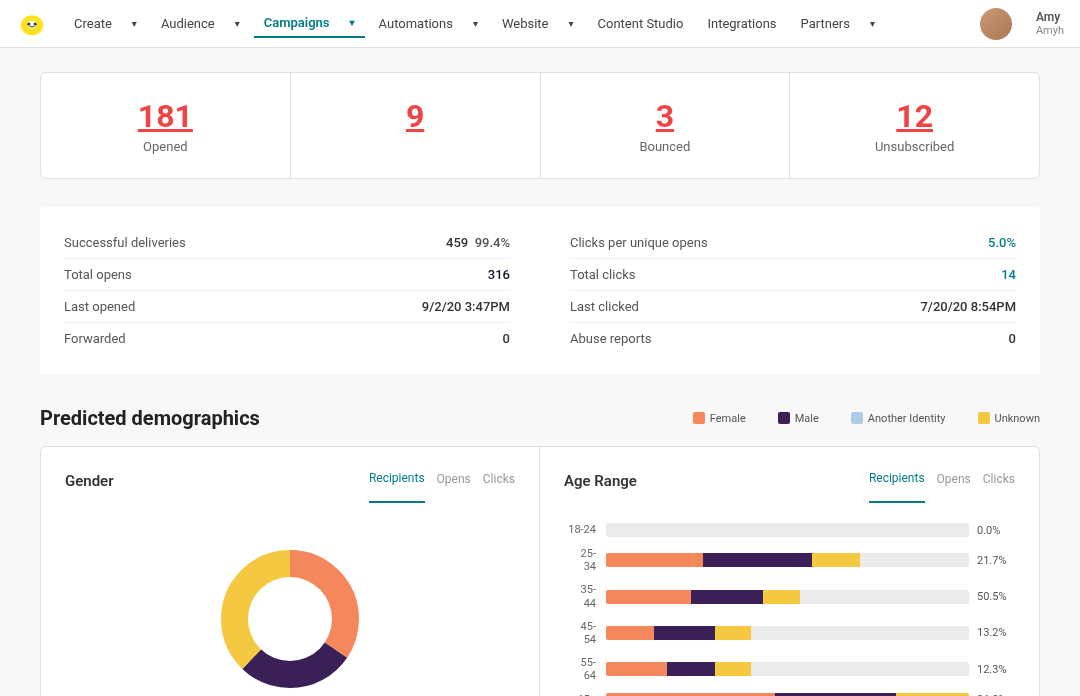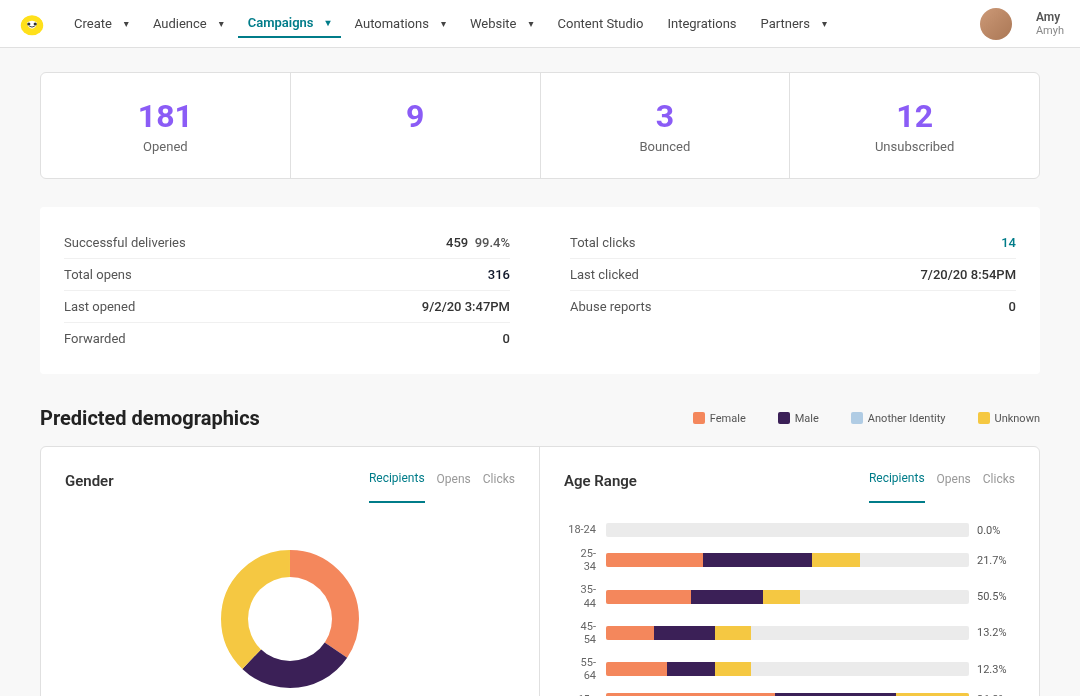--- a/index.html
+++ b/index.html
@@ -1,34 +1,34 @@
 <!DOCTYPE html>
 <html><head>
   <meta charset="utf-8">
   <style>
     * { box-sizing: border-box; margin: 0; padding: 0; }
     body { font-family: -apple-system, BlinkMacSystemFont, 'Segoe UI', Roboto, sans-serif; background: #f8f8f8; color: #333; font-size: 14px; }
 
     
     .nav { display: flex; align-items: center; background: #fff; border-bottom: 1px solid #e0e0e0; padding: 0 16px; height: 48px; gap: 4px; }
     .nav-logo { width: 32px; height: 32px; margin-right: 12px; }
-    .nav-item { padding: 6px 10px; font-size: 13px; color: #444; cursor: pointer; display: flex; align-items: center; gap: 12px; border-radius: 4px; }
+    .nav-item { padding: 6px 10px; font-size: 13px; color: #444; cursor: pointer; display: flex; align-items: center; gap: 20px; border-radius: 4px; }
     .nav-item.active { color: #007c89; font-weight: 600; border-bottom: 2px solid #007c89; border-radius: 0; }
     .nav-item .chevron { font-size: 10px; }
     .nav-spacer { flex: 1; }
     .nav-user { display: flex; align-items: center; gap: 24px; font-size: 12px; color: #555; }
 
     
     .main { padding: 24px 40px; max-width: 1080px; margin: 0 auto; }
 
     
     .stats-row { display: flex; border: 1px solid #e0e0e0; border-radius: 6px; background: #fff; margin-bottom: 28px; overflow: hidden; }
     .stat-box { flex: 1; padding: 24px 16px; text-align: center; border-right: 1px solid #e0e0e0; }
     .stat-box:last-child { border-right: none; }
-    .stat-number { font-size: 32px; font-weight: 700; color: #8b5cf6; }
+    .stat-number { font-size: 32px; font-weight: 700; color: #ef4444; text-decoration: underline; }
     .stat-label { font-size: 13px; color: #666; margin-top: 4px; }
 
     
     .metrics-grid { display: grid; grid-template-columns: 1fr 1fr; gap: 0 60px; margin-bottom: 32px; background: #fff; padding: 20px 24px; border-radius: 4px; border: none; }
     .metric-row { display: flex; justify-content: space-between; align-items: center; padding: 8px 0; border-bottom: 1px solid #f0f0f0; }
     .metric-row:last-child { border-bottom: none; }
     .metric-label { color: #555; font-size: 13px; }
     .metric-value { font-size: 13px; color: #333; font-weight: 500; }
     .metric-value.blue { color: #007c89; }
 
@@ -158,20 +158,24 @@
         <span class="metric-value">9/2/20 3:47PM</span>
       </div>
       <div class="metric-row">
         <span class="metric-label">Forwarded</span>
         <span class="metric-value">0</span>
       </div>
     </div>
 
     <div>
       <div class="metric-row">
+        <span class="metric-label">Clicks per unique opens</span>
+        <span class="metric-value" style="color:#007c89;">5.0%</span>
+      </div>
+      <div class="metric-row">
         <span class="metric-label">Total clicks</span>
         <span class="metric-value" style="color:#007c89;">14</span>
       </div>
       <div class="metric-row">
         <span class="metric-label">Last clicked</span>
         <span class="metric-value">7/20/20 8:54PM</span>
       </div>
       <div class="metric-row">
         <span class="metric-label">Abuse reports</span>
         <span class="metric-value">0</span>

